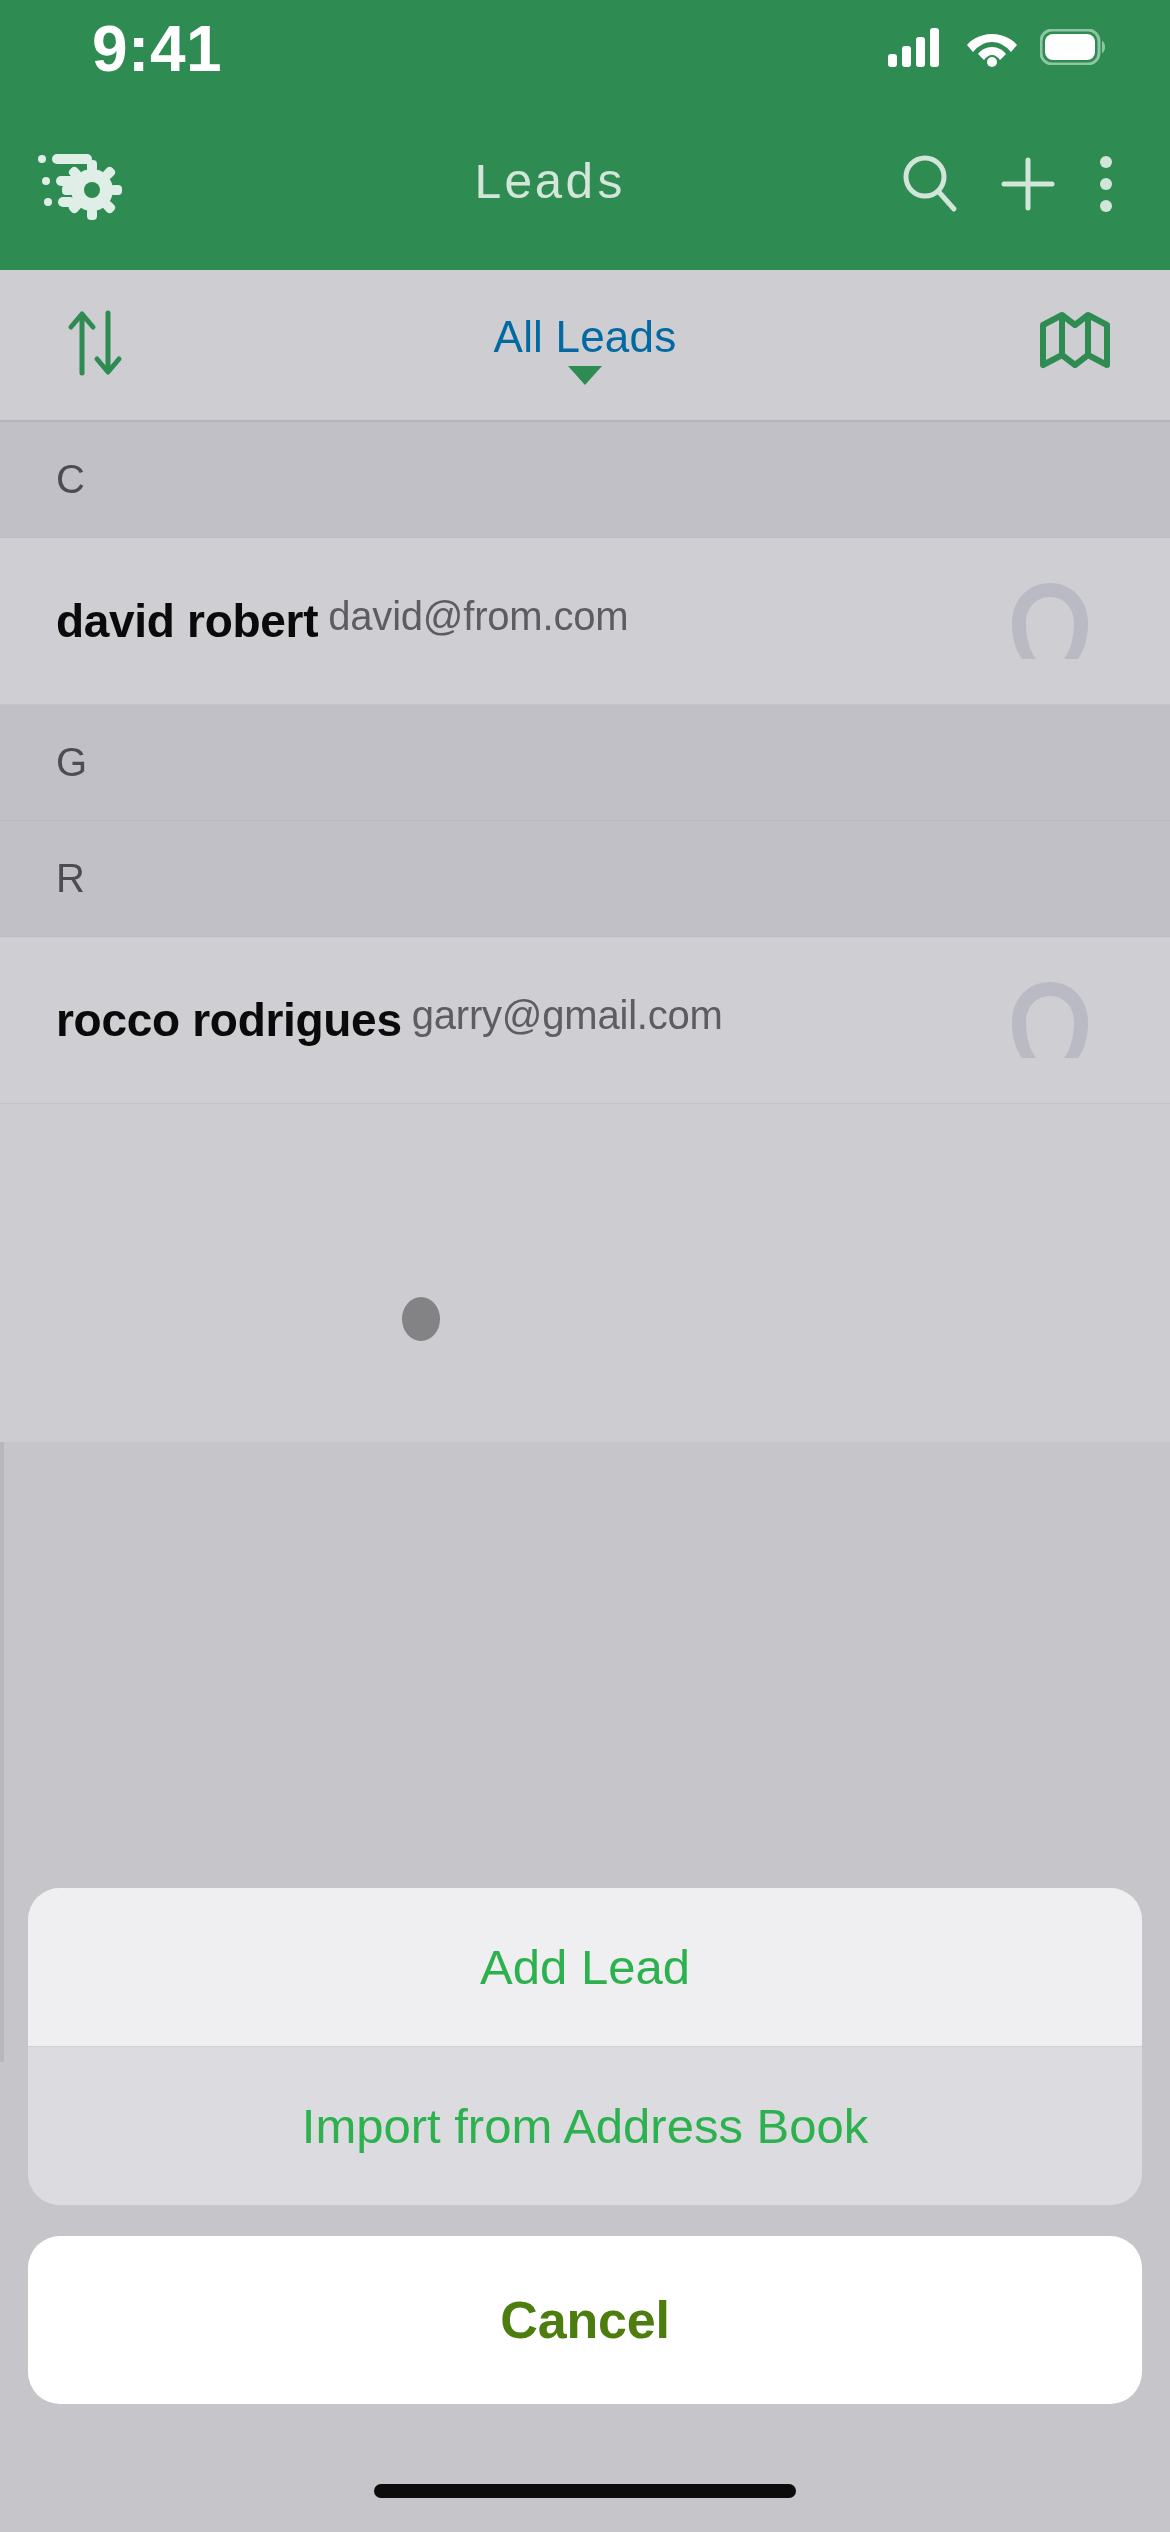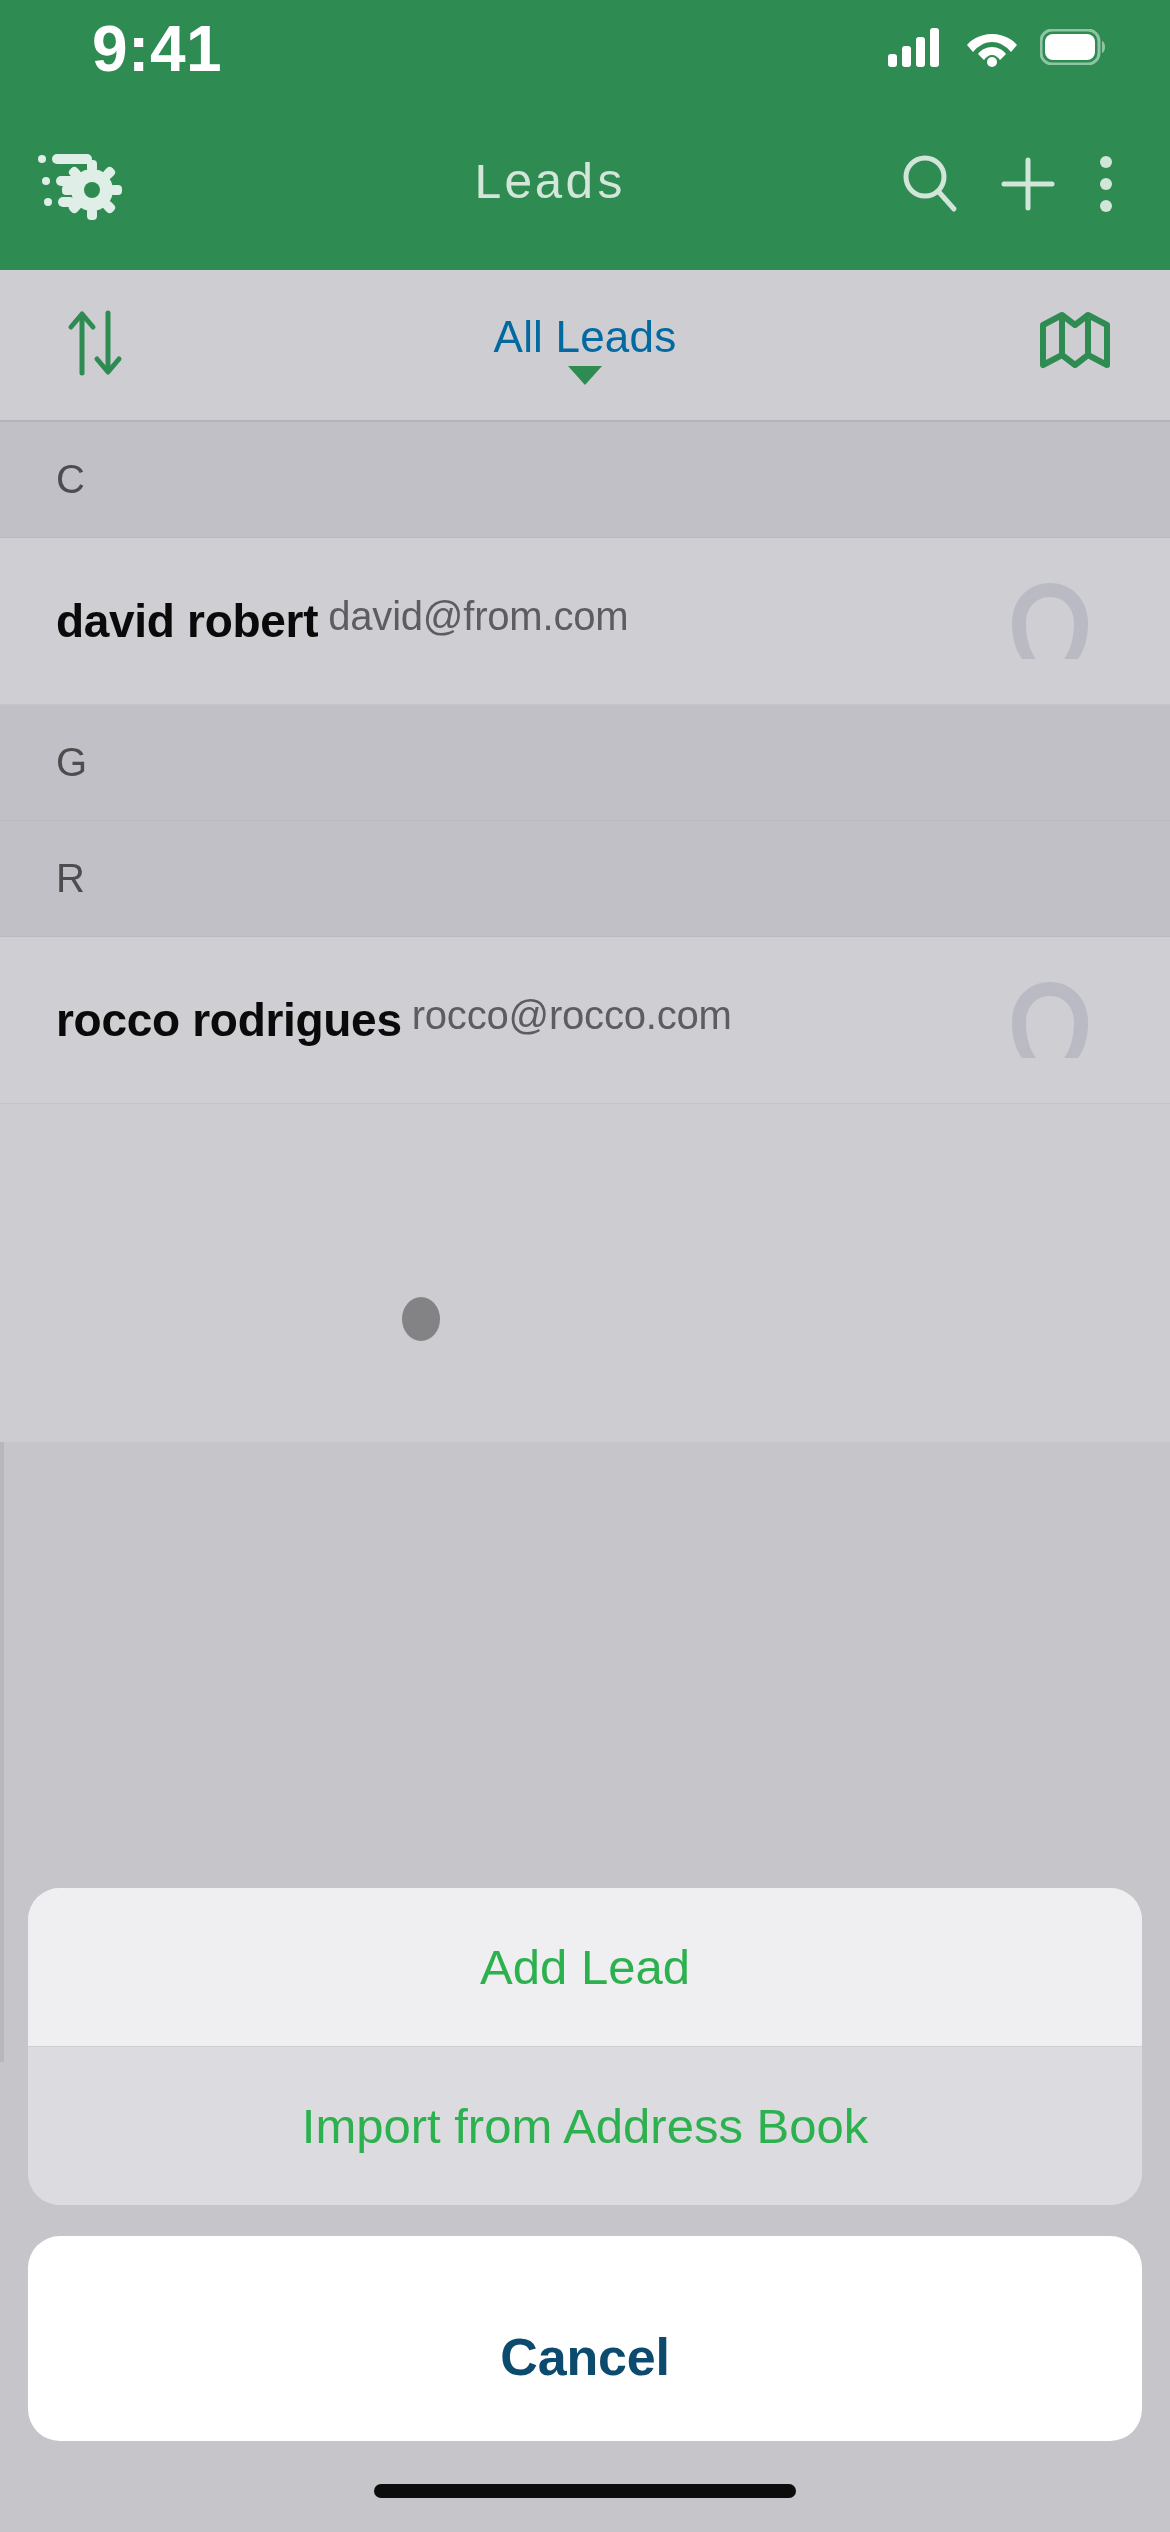--- a/index.html
+++ b/index.html
@@ -103,21 +103,21 @@
   .sheet-btn.pressed{ background:#efeef1; }
   .sheet-btn.normal{ background:#dcdbe0; }
   .sheet-divider{ height:1px; background:#cfced3; }
 
   .cancel-group{
     position:absolute; top:2236px; left:28px; width:1114px;
     border-radius:32px; overflow:hidden; background:#ffffff;
   }
   .cancel-btn{
     height:168px; display:flex; align-items:center; justify-content:center;
-    color:#0c4a6e; font-size:52px; font-weight:700; letter-spacing:-0.2px;margin-top:37px;
+    color:#4d7c0f; font-size:52px; font-weight:700; letter-spacing:-0.2px;
   }
 
   
   .touch-dot{
     position:absolute; left:402px; top:1297px;
     width:38px; height:44px; border-radius:50%;
     background:#7e7e82; opacity:.95;
     z-index:40;
   }
 
@@ -271,21 +271,21 @@
   <div class="section-header">
     <span>G</span>
   </div>
 
   <div class="section-header">
     <span>R</span>
   </div>
   <div class="lead-row">
     <div class="lead-text">
       <div class="lead-name">rocco rodrigues</div>
-      <div class="lead-email">rocco@rocco.com</div>
+      <div class="lead-email">garry@gmail.com</div>
     </div>
     <div class="avatar">
       <svg width="104" height="104" viewBox="0 0 104 104">
         <path d="M52 14 C30 14 14 31 14 54 C14 70 18 82 24 90 L38 90 C32 82 28 70 28 54 C28 39 38 28 52 28 C66 28 76 39 76 54 C76 70 72 82 66 90 L80 90 C86 82 90 70 90 54 C90 31 74 14 52 14 Z" fill="#b9bac4"></path>
       </svg>
     </div>
   </div>
 
   <div class="lead-list-filler"></div>
 </div>

